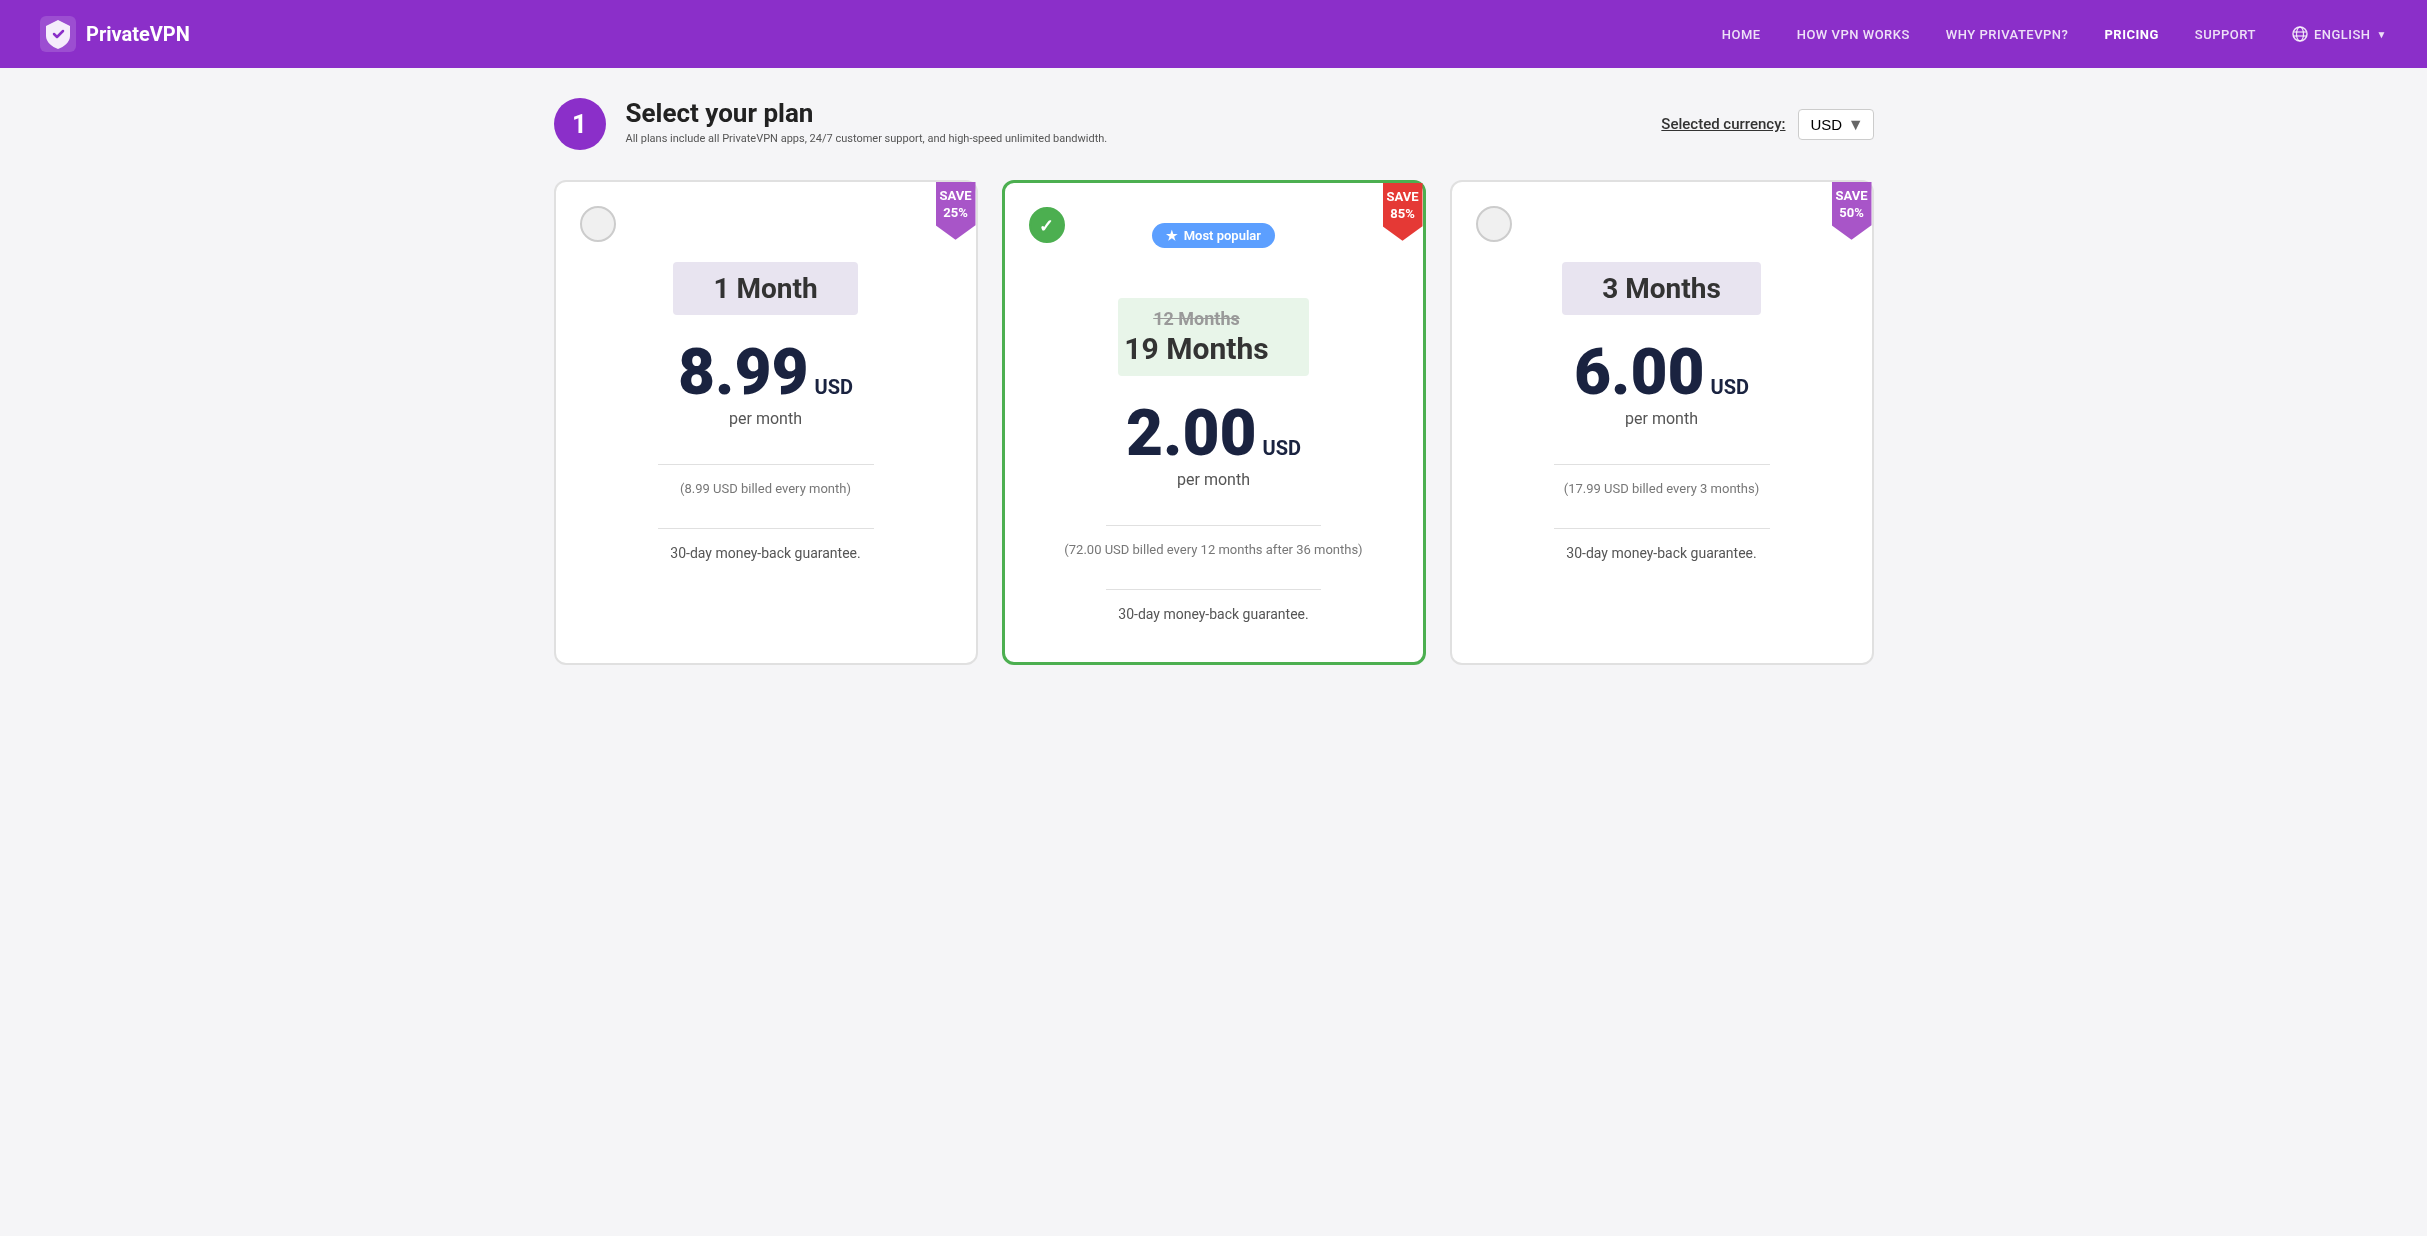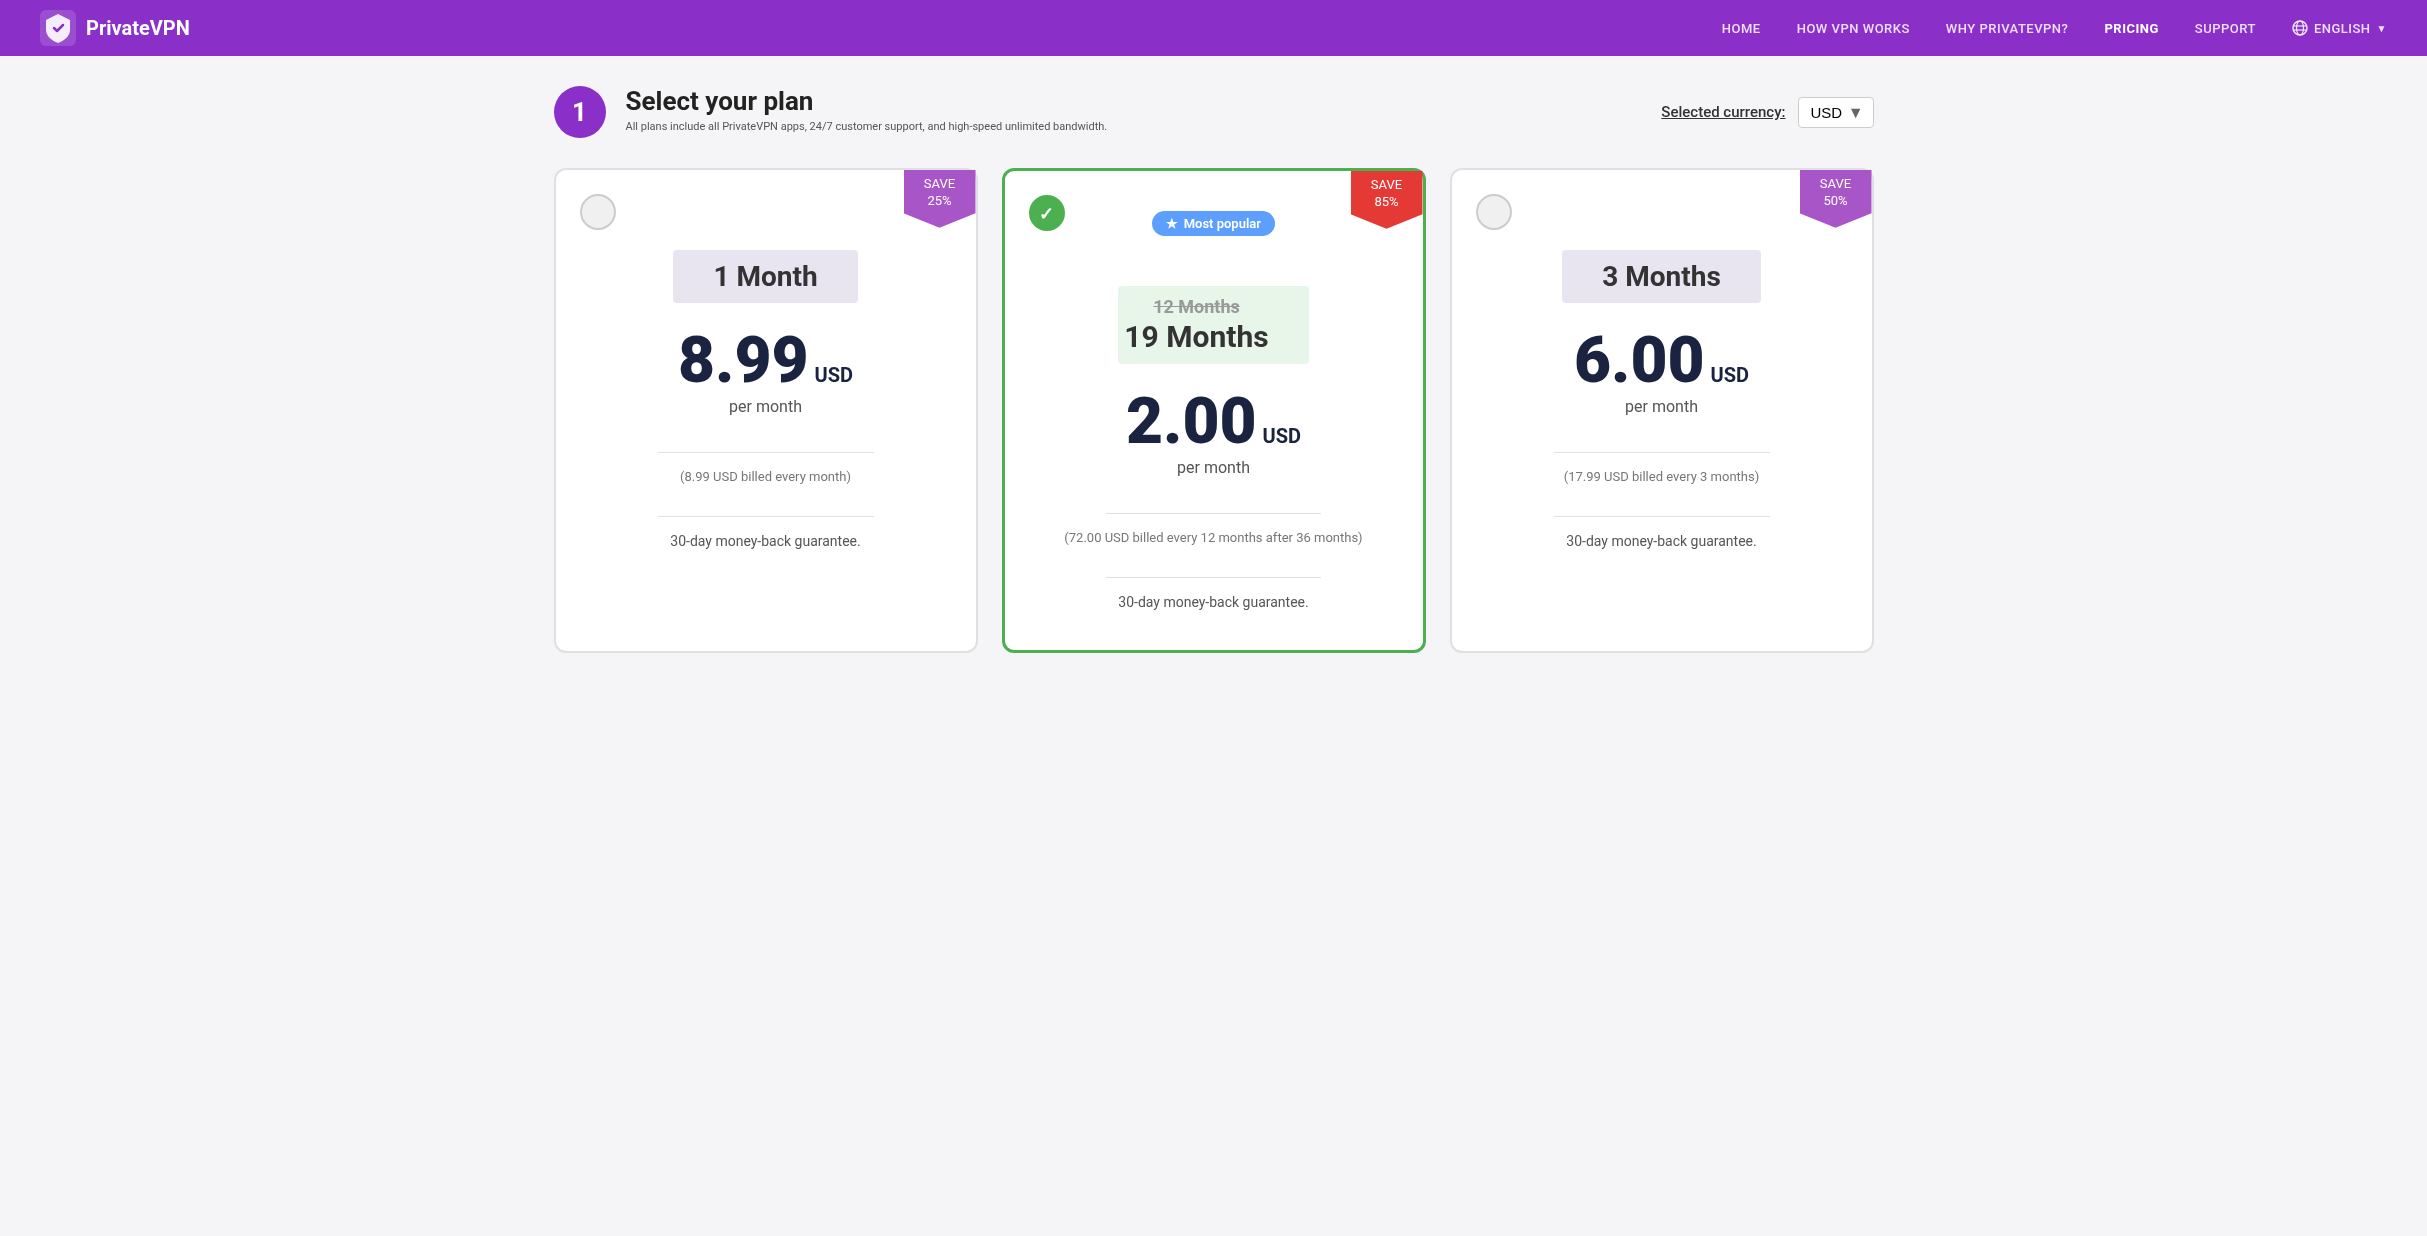--- a/index.html
+++ b/index.html
@@ -8,21 +8,21 @@
       background: #f5f5f7;
       min-height: 100vh;
     }
 
     
     nav {
       background: #8b2fc9;
       display: flex;
       align-items: center;
       padding: 0 40px;
-      height: 56px;
+      height: 68px;
     }
     .nav-logo {
       display: flex;
       align-items: center;
       gap: 10px;
       color: white;
       font-weight: 700;
       font-size: 20px;
       margin-right: auto;
     }
@@ -179,25 +179,25 @@
       color: white;
       font-size: 18px;
       font-weight: 700;
     }
 
     
     .save-badge {
       position: absolute;
       top: 0;
       right: 0;
-      width: 72px;
+      width: 40px;
       background: #a855c8;
       color: white;
       font-size: 13px;
-      font-weight: 400;
+      font-weight: 700;
       text-align: center;
       padding: 6px 0 18px;
       clip-path: polygon(0 0, 100% 0, 100% 75%, 50% 100%, 0 75%);
       line-height: 1.3;
     }
     .save-badge.red {
       background: #e53935;
     }
 
     

